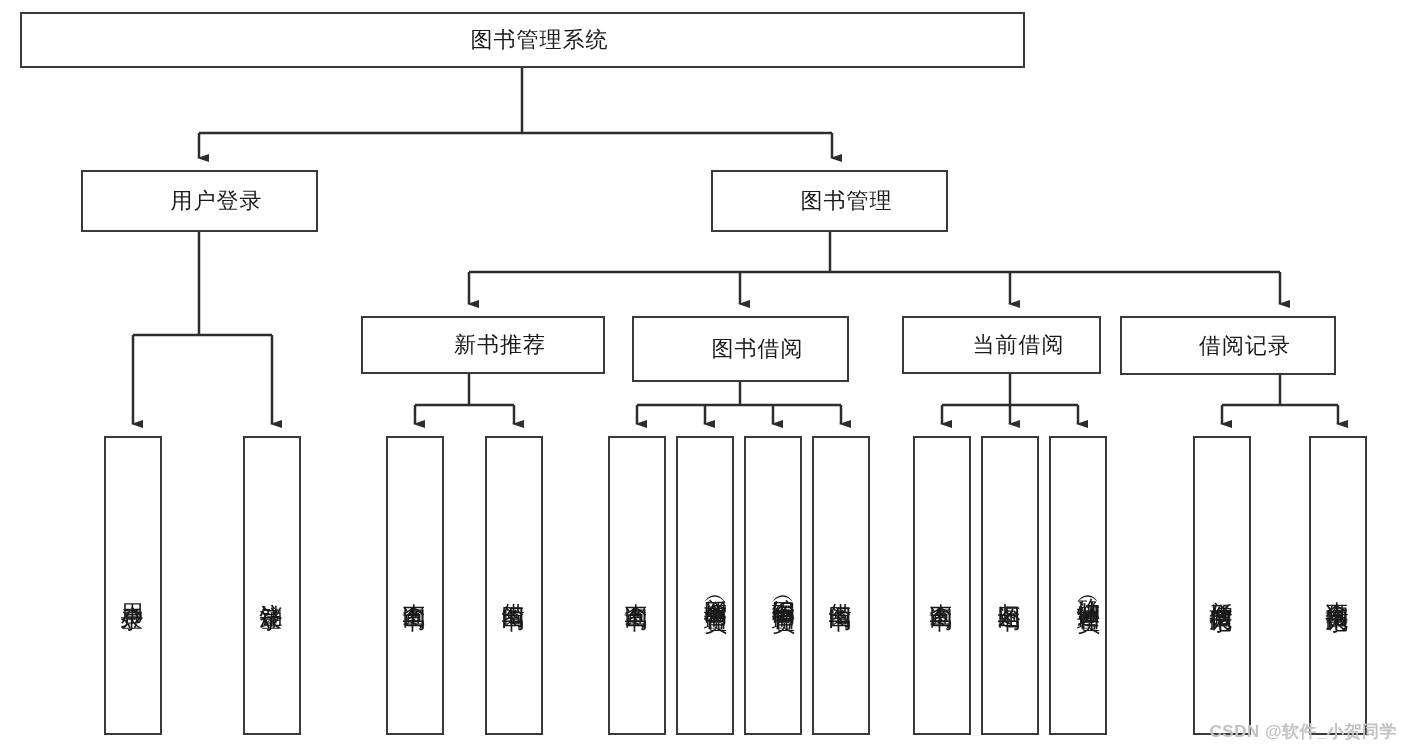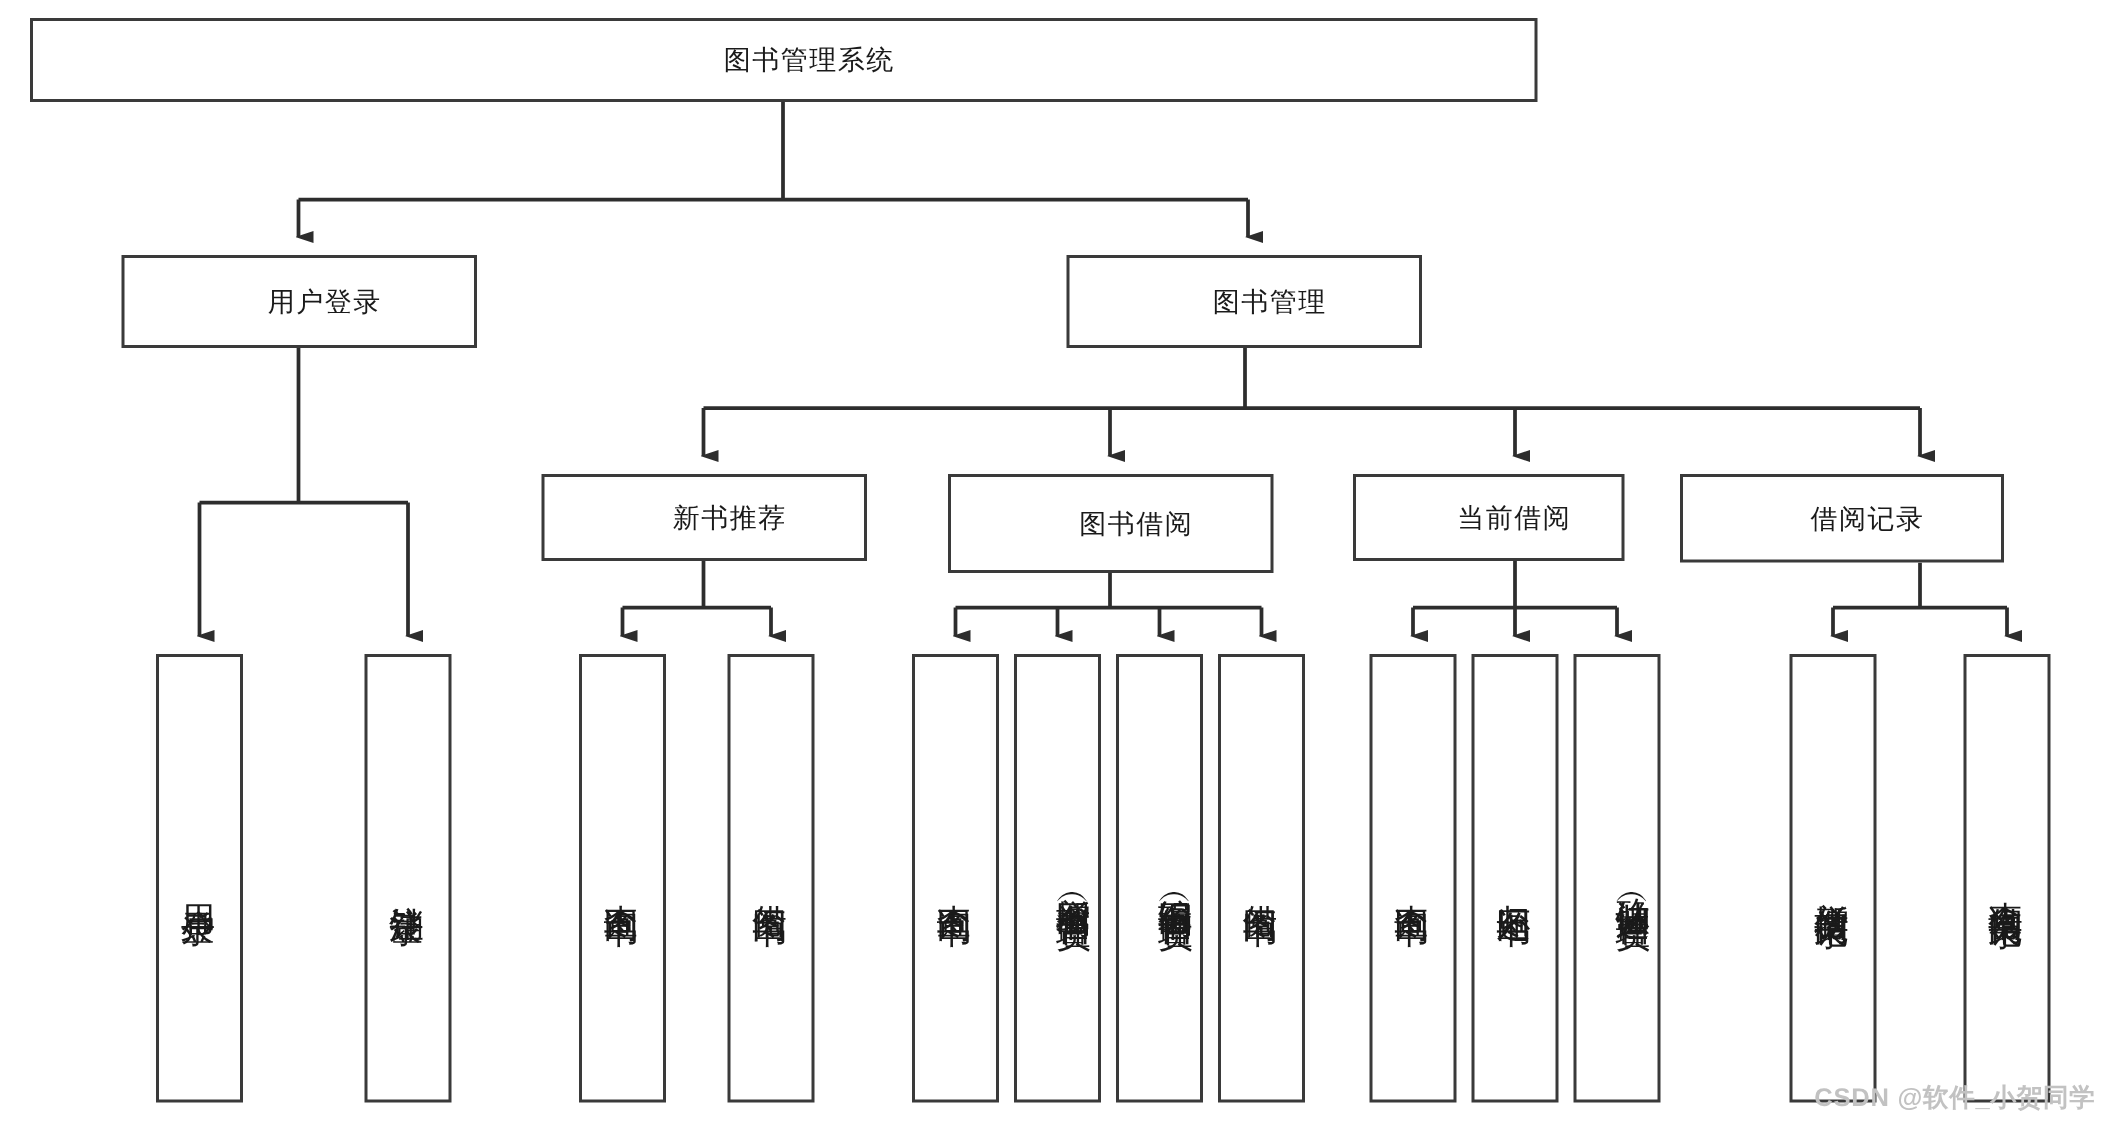--- a/index.html
+++ b/index.html
@@ -29,21 +29,21 @@
     position: absolute;
     box-sizing: border-box;
     background: #ffffff;
     border: 2px solid #3a3a3a;
     display: flex;
     align-items: center;
     justify-content: center;
     color: #1a1a1a;
   }
   .node.horiz {
-    font-size: 18px;
+    font-size: 22px;
     letter-spacing: 1px;
     padding-left: 34px;
   }
   .node.vert {
     writing-mode: vertical-rl;
     text-orientation: upright;
     font-size: 23px;
     letter-spacing: 2px;
     padding-top: 6px;
     align-items: flex-start;
@@ -116,23 +116,23 @@
       <path d="M1222,405 L1222,424" marker-end="url(#arrow)"></path>
       <path d="M1338,405 L1338,424" marker-end="url(#arrow)"></path>
     </g>
   </svg>
 
   <div class="node horiz" style="left:20px; top:12px; width:1005px; height:56px;">图书管理系统</div>
 
   <div class="node horiz" style="left:81px; top:170px; width:237px; height:62px;">用户登录</div>
   <div class="node horiz" style="left:711px; top:170px; width:237px; height:62px;">图书管理</div>
 
-  <div class="node horiz" style="left:361px; top:316px; width:217px; height:58px;">新书推荐</div>
+  <div class="node horiz" style="left:361px; top:316px; width:244px; height:58px;">新书推荐</div>
   <div class="node horiz" style="left:632px; top:316px; width:217px; height:66px;">图书借阅</div>
-  <div class="node horiz" style="left:902px; top:316px; width:181px; height:58px;">当前借阅</div>
+  <div class="node horiz" style="left:902px; top:316px; width:199px; height:58px;">当前借阅</div>
   <div class="node horiz" style="left:1120px; top:316px; width:216px; height:59px;">借阅记录</div>
 
   <div class="node vert tall" style="left:104px; top:436px; width:58px; height:299px;">用户登录</div>
   <div class="node vert tall" style="left:243px; top:436px; width:58px; height:299px;">注销登录</div>
 
   <div class="node vert tall" style="left:386px; top:436px; width:58px; height:299px;">查询图书</div>
   <div class="node vert tall" style="left:485px; top:436px; width:58px; height:299px;">借阅图书</div>
 
   <div class="node vert tall" style="left:608px; top:436px; width:58px; height:299px;">查询图书</div>
   <div class="node vert" style="left:676px; top:436px; width:58px; height:299px;">新增图书（管理员）</div>

